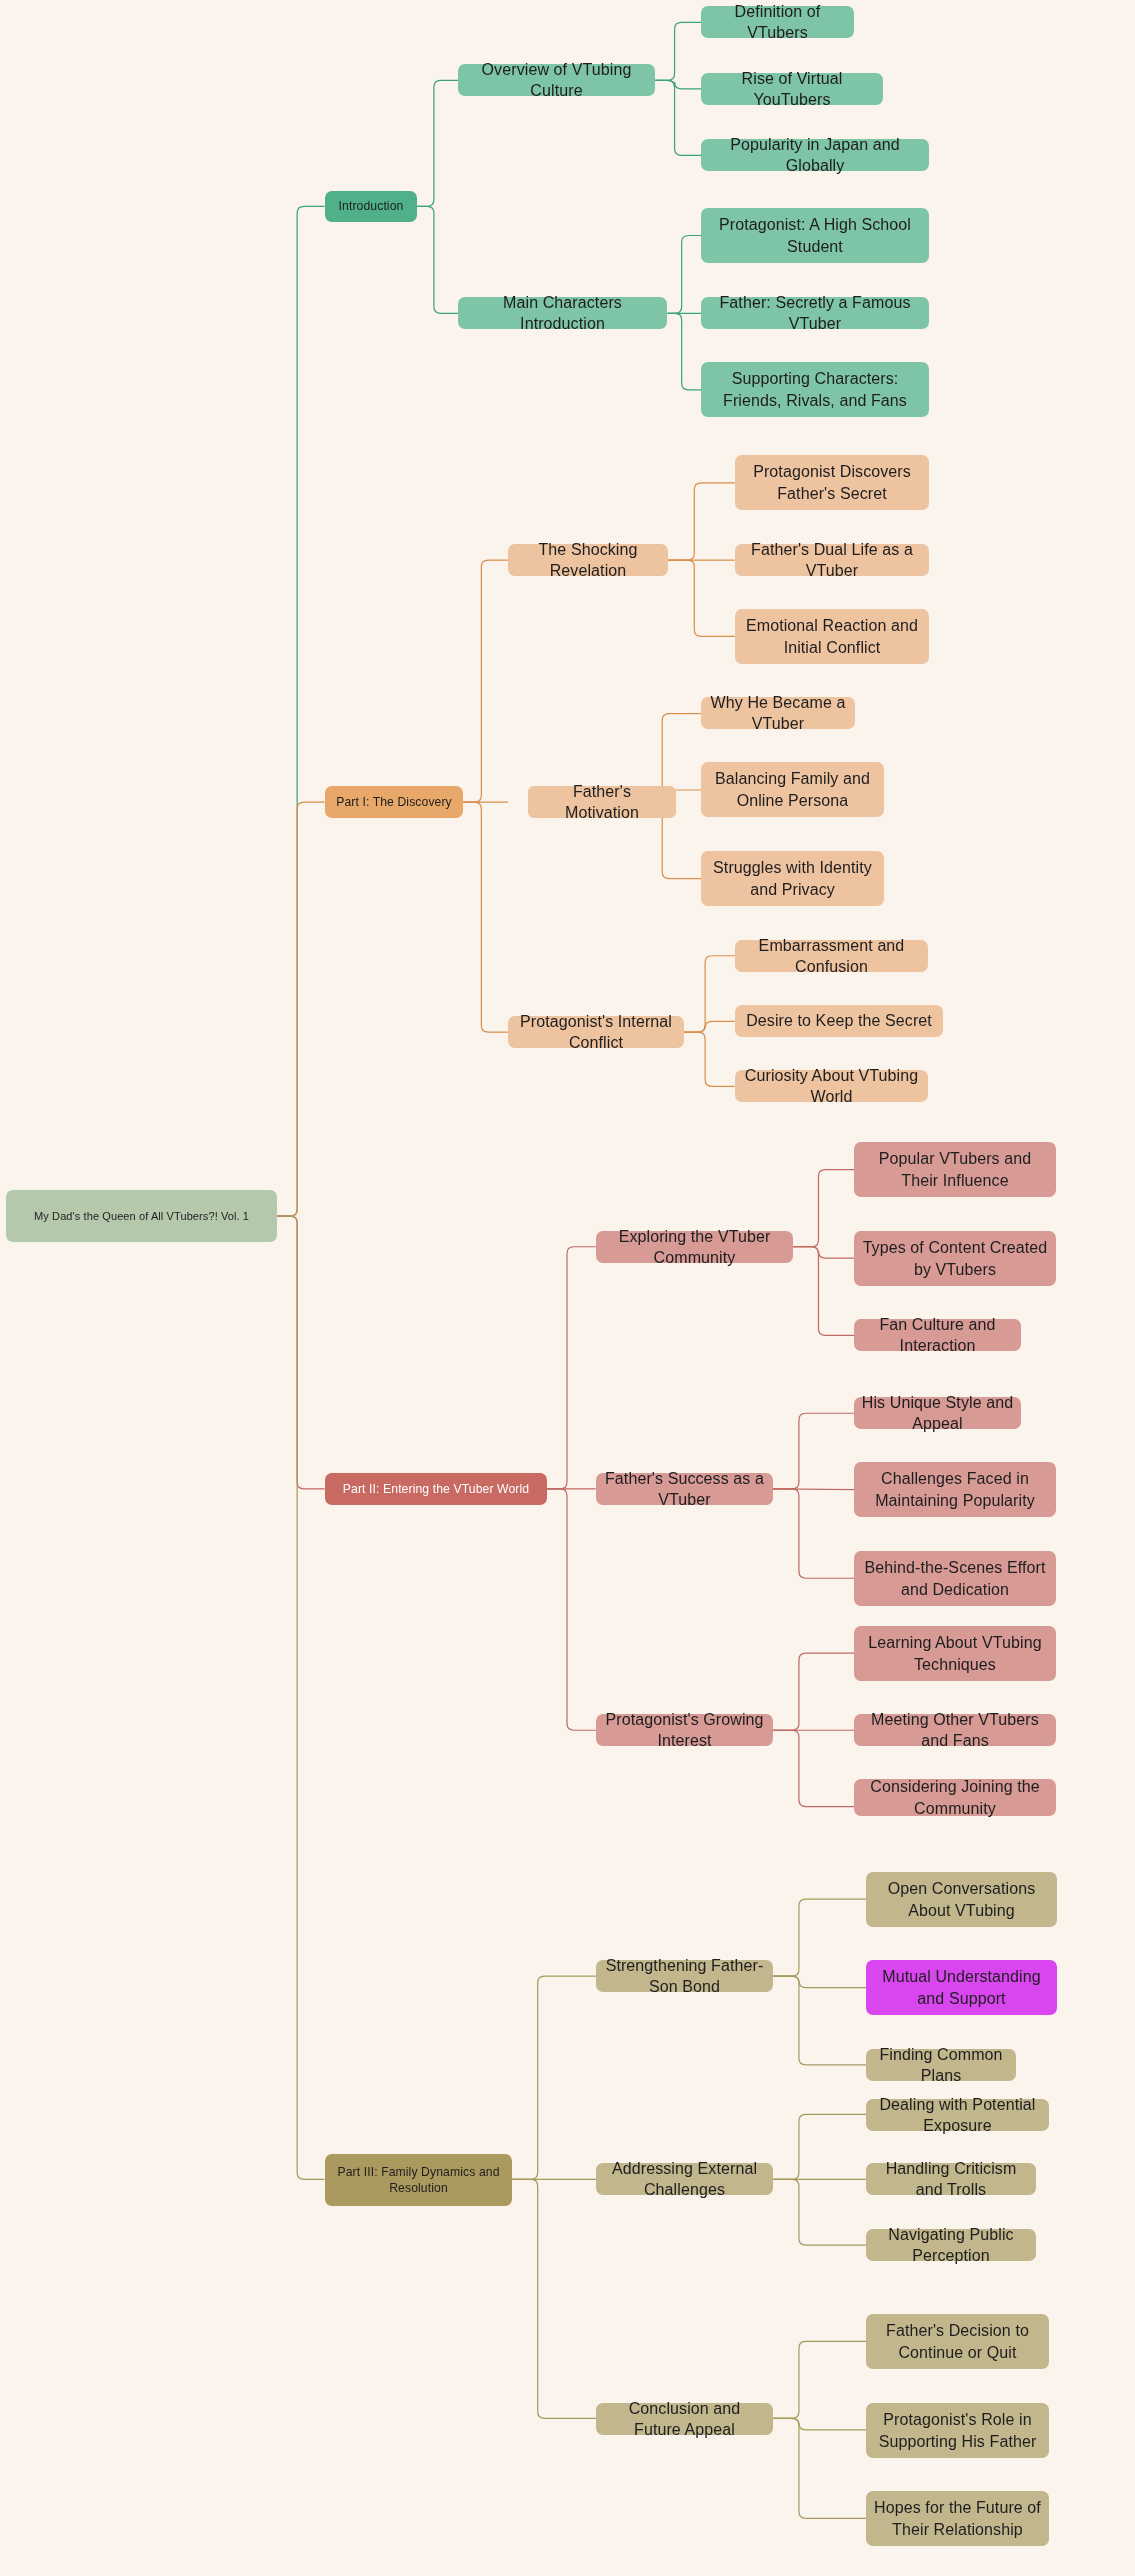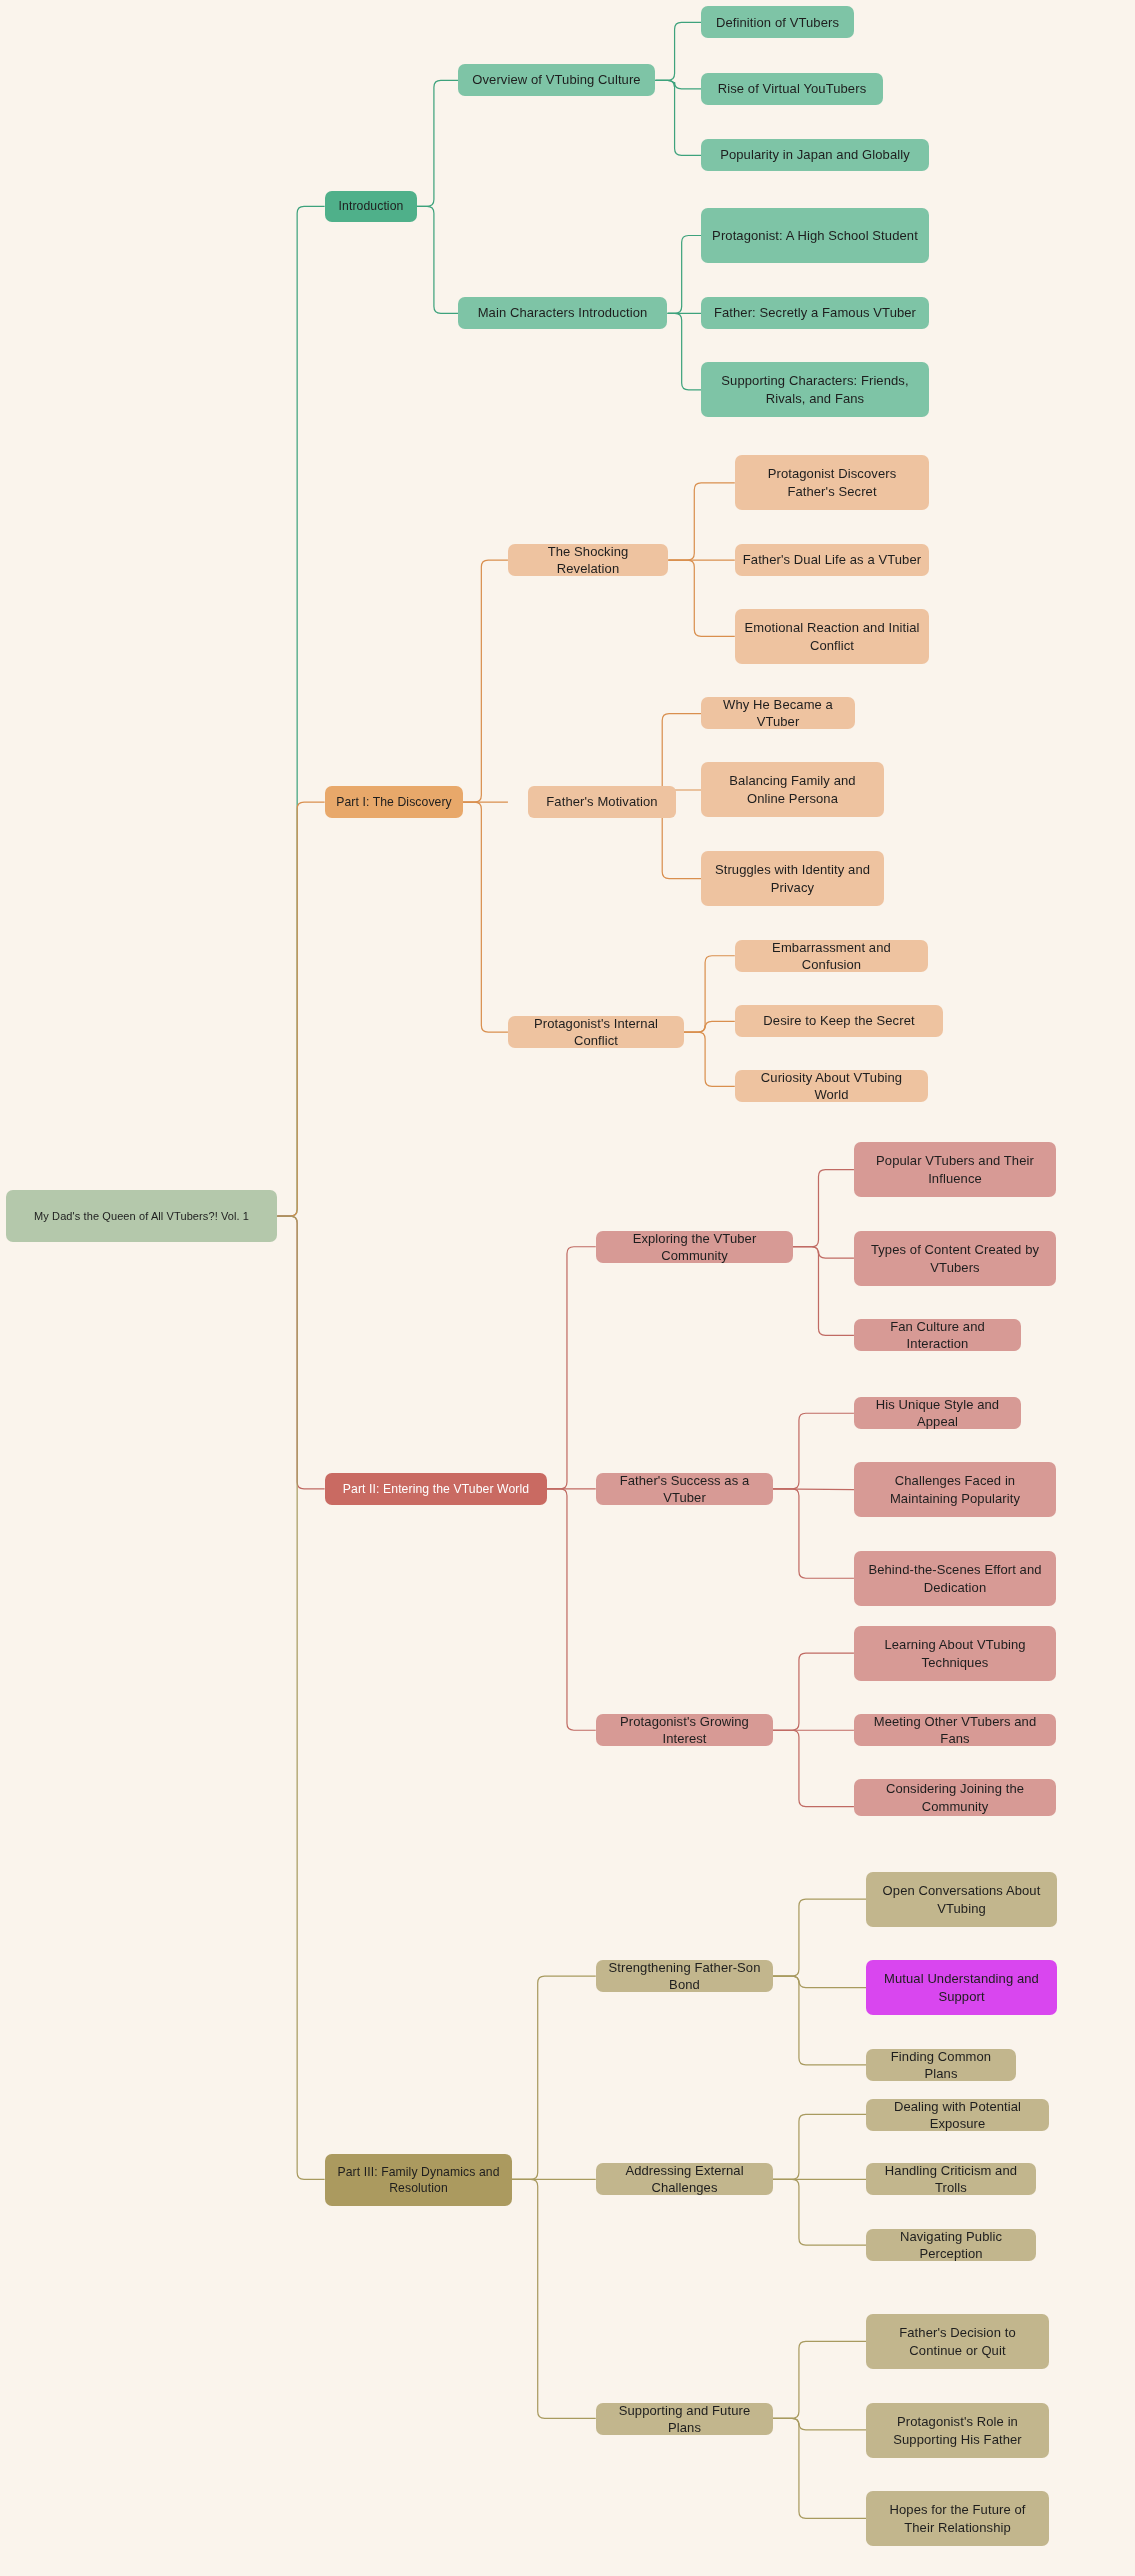--- a/index.html
+++ b/index.html
@@ -13,21 +13,21 @@
   svg#edges{position:absolute;left:0;top:0;width:1135px;height:2576px;pointer-events:none;}
   .node{
     position:absolute;
     box-sizing:border-box;
     display:flex;align-items:center;justify-content:center;
     text-align:center;
     border-radius:6.9px;
     color:#1e1e1e;
     line-height:1.32;
     padding:4.6px 7.6px;
-    font-size:13px;
+    font-size:16px;
     letter-spacing:0.1px;
   }
   .node.root{font-size:11px;}
   .node.l1{font-size:12.2px;}
   .node.white-text{color:#ffffff;}
 </style>
 </head>
 <body>
 
 <div id="mindmap">
@@ -211,21 +211,21 @@
       <div class="node l3" style="left: 866px; top: 2099px; width: 183px; height: 32px; background: rgb(194, 182, 141);">
         <span>Dealing with Potential Exposure</span>
       </div>
       <div class="node l3" style="left: 866px; top: 2163px; width: 170px; height: 32px; background: rgb(194, 182, 141);">
         <span>Handling Criticism and Trolls</span>
       </div>
       <div class="node l3" style="left: 866px; top: 2229px; width: 170px; height: 32px; background: rgb(194, 182, 141);">
         <span>Navigating Public Perception</span>
       </div>
       <div class="node l2" style="left: 596px; top: 2403px; width: 177px; height: 32px; background: rgb(194, 182, 141);">
-        <span>Supporting and Future Plans</span>
+        <span>Conclusion and Future Appeal</span>
       </div>
       <div class="node l3" style="left: 866px; top: 2314px; width: 183px; height: 55px; background: rgb(194, 182, 141);">
         <span>Father's Decision to Continue or Quit</span>
       </div>
       <div class="node l3" style="left: 866px; top: 2403px; width: 183px; height: 55px; background: rgb(194, 182, 141);">
         <span>Protagonist's Role in Supporting His Father</span>
       </div>
       <div class="node l3" style="left: 866px; top: 2491px; width: 183px; height: 55px; background: rgb(194, 182, 141);">
         <span>Hopes for the Future of Their Relationship</span>
       </div>

